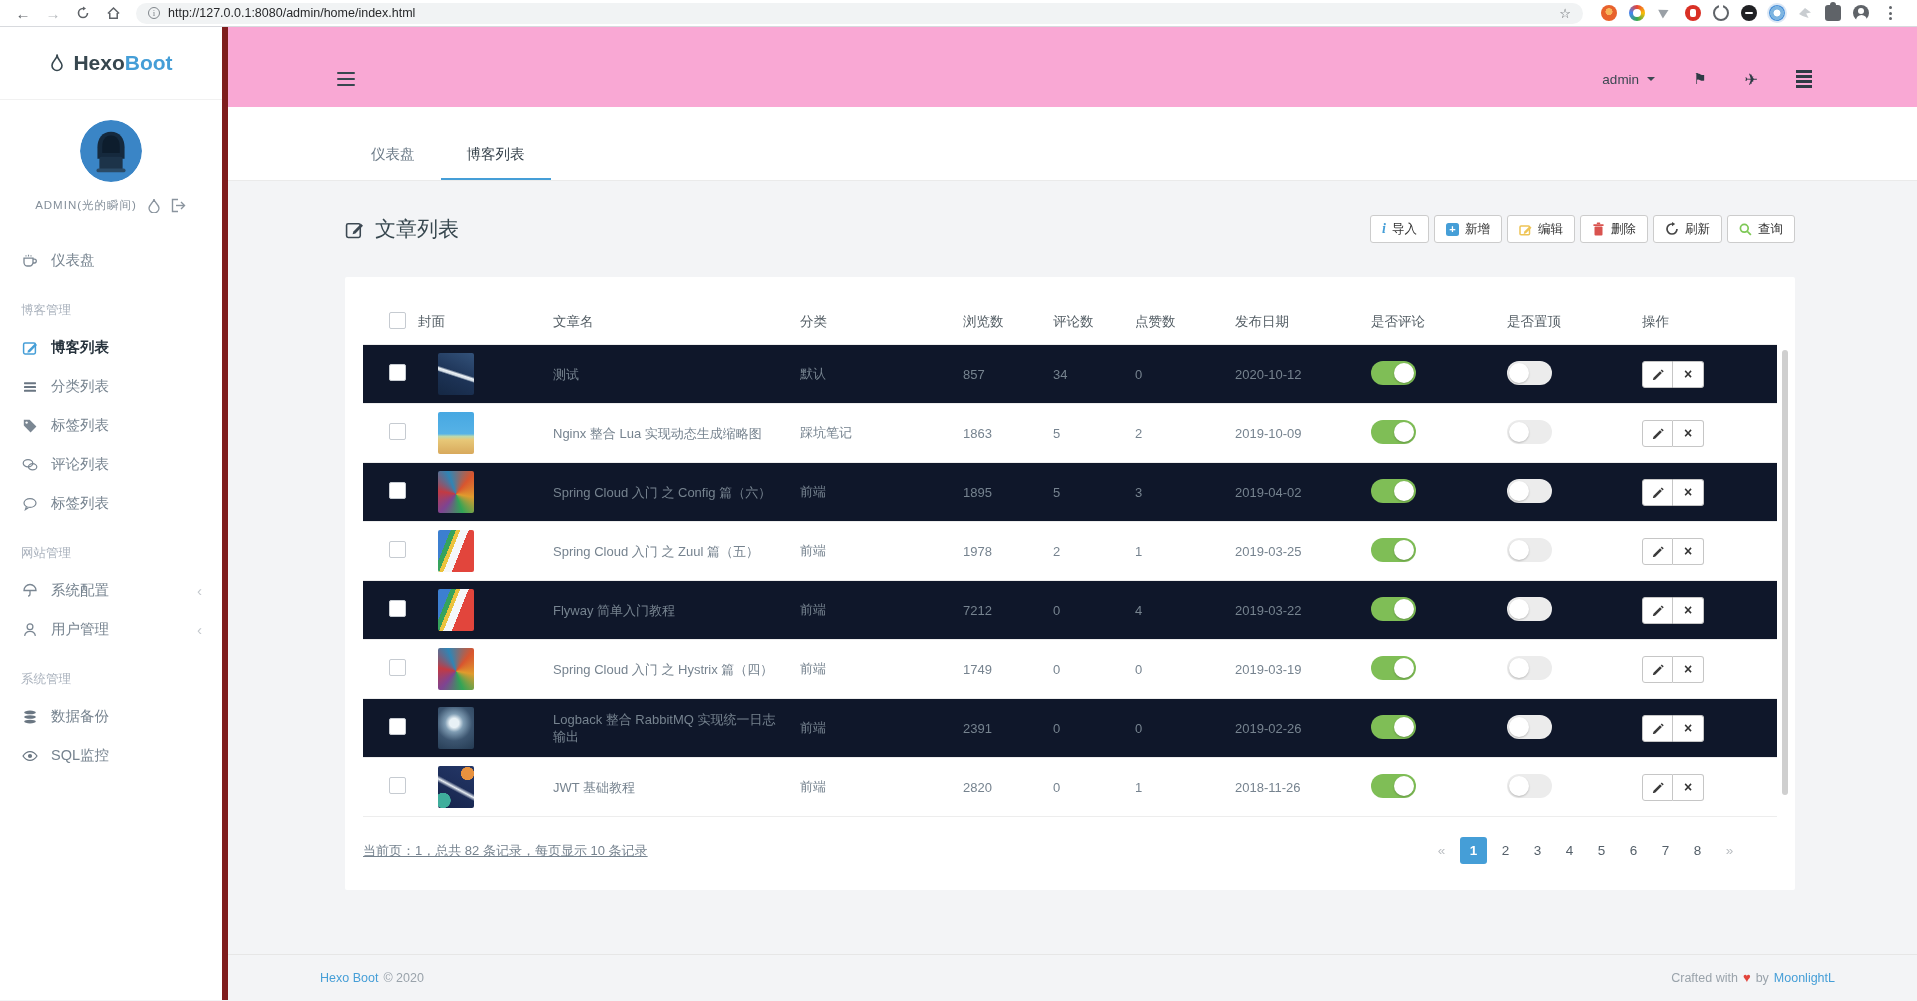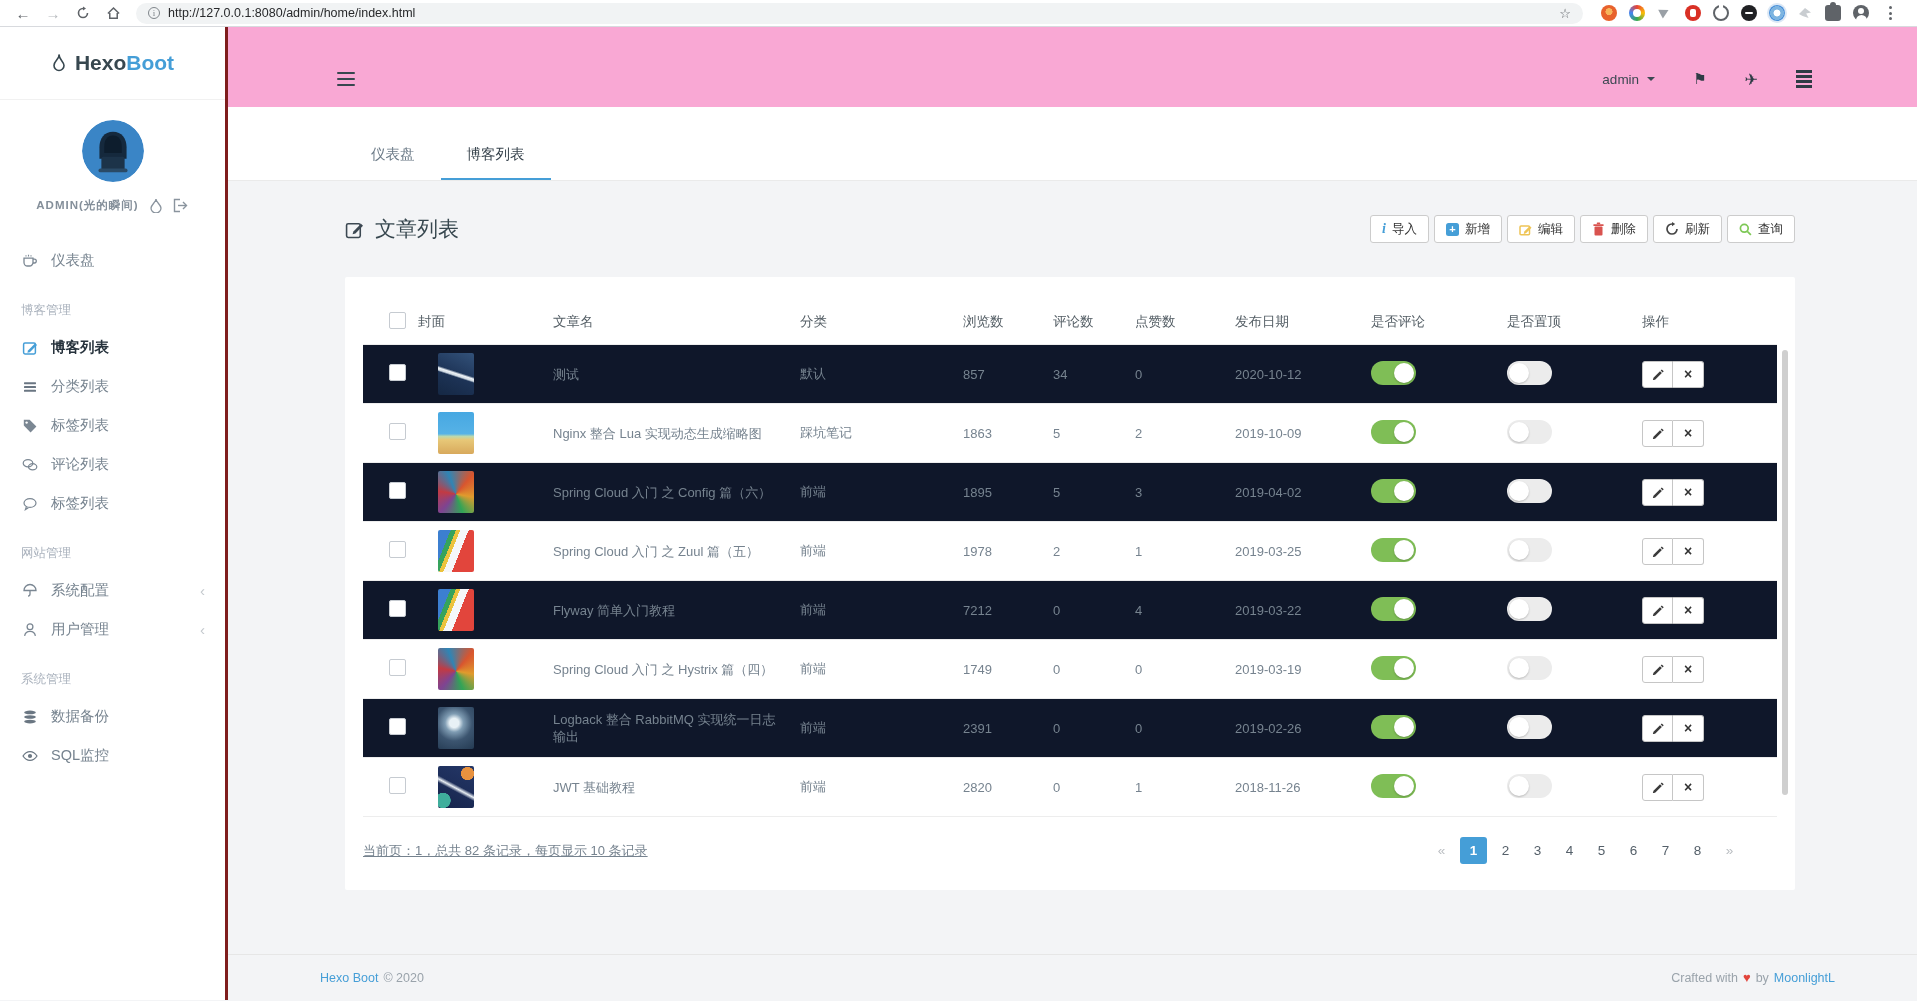--- a/index.html
+++ b/index.html
@@ -32,24 +32,24 @@
   .ext-puzzle{background:#5f6368;border-radius:3px;} .ext-puzzle::after{content:"";position:absolute;left:5px;top:-3px;width:6px;height:6px;border-radius:50%;background:#5f6368;}
   .ext-avatar{background:#5f6368;} .ext-avatar::before{content:"";position:absolute;left:5px;top:3px;width:6px;height:6px;border-radius:50%;background:#fff;}
   .ext-avatar::after{content:"";position:absolute;left:2.5px;top:9.5px;width:11px;height:6px;border-radius:6px 6px 0 0;background:#fff;}
   .menu-dots{display:flex;flex-direction:column;gap:2.5px;align-items:center;justify-content:center;width:18px;height:20px;cursor:pointer;}
   .menu-dots i{width:3px;height:3px;border-radius:50%;background:#5f6368;}
 
   
   .app { display:flex; height:973px; }
 
   
-  .sidebar { width:228px; background:#fff; border-right:3px solid #7f1d1d; flex-shrink:0; }
+  .sidebar { width:228px; background:#fff; border-right:6px solid #7f1d1d; flex-shrink:0; }
   .logo { height:73px; display:flex; align-items:center; justify-content:center; gap:8px; border-bottom:1px solid #f1f1f1; font-size:21px; font-weight:bold; color:#37474f; cursor:pointer;}
   .logo .boot { color:#459ed7; }
-  .profile { padding:20px 0 6px; text-align:center;font-weight:bold; }
+  .profile { padding:20px 0 6px; text-align:center; }
   .avatar { width:62px; height:62px; border-radius:50%; margin:0 auto 16px; display:block; overflow:hidden; }
   .profile-row { display:flex; align-items:center; justify-content:center; gap:11px; color:#848f9a; font-size:11.5px; letter-spacing:1px; }
   .icon-btn { display:inline-flex; align-items:center; cursor:pointer; }
   .side-nav { padding-top:22px; }
   .section-label { color:#aab2bd; font-size:12.5px; padding:22px 0 9px 21px; }
   .menu-item { display:flex; align-items:center; gap:13px; height:39px; padding-left:21px; font-size:14.5px; color:#76838f; cursor:pointer; position:relative; }
   .menu-item .mi { width:17px; display:inline-flex; justify-content:center; flex-shrink:0; }
   .menu-item.active { color:#26323c; font-weight:bold; }
   .chev { position:absolute; right:20px; color:#c3c8cd; font-size:15px; font-weight:normal; }
   .chev::before{content:"\2039";}

